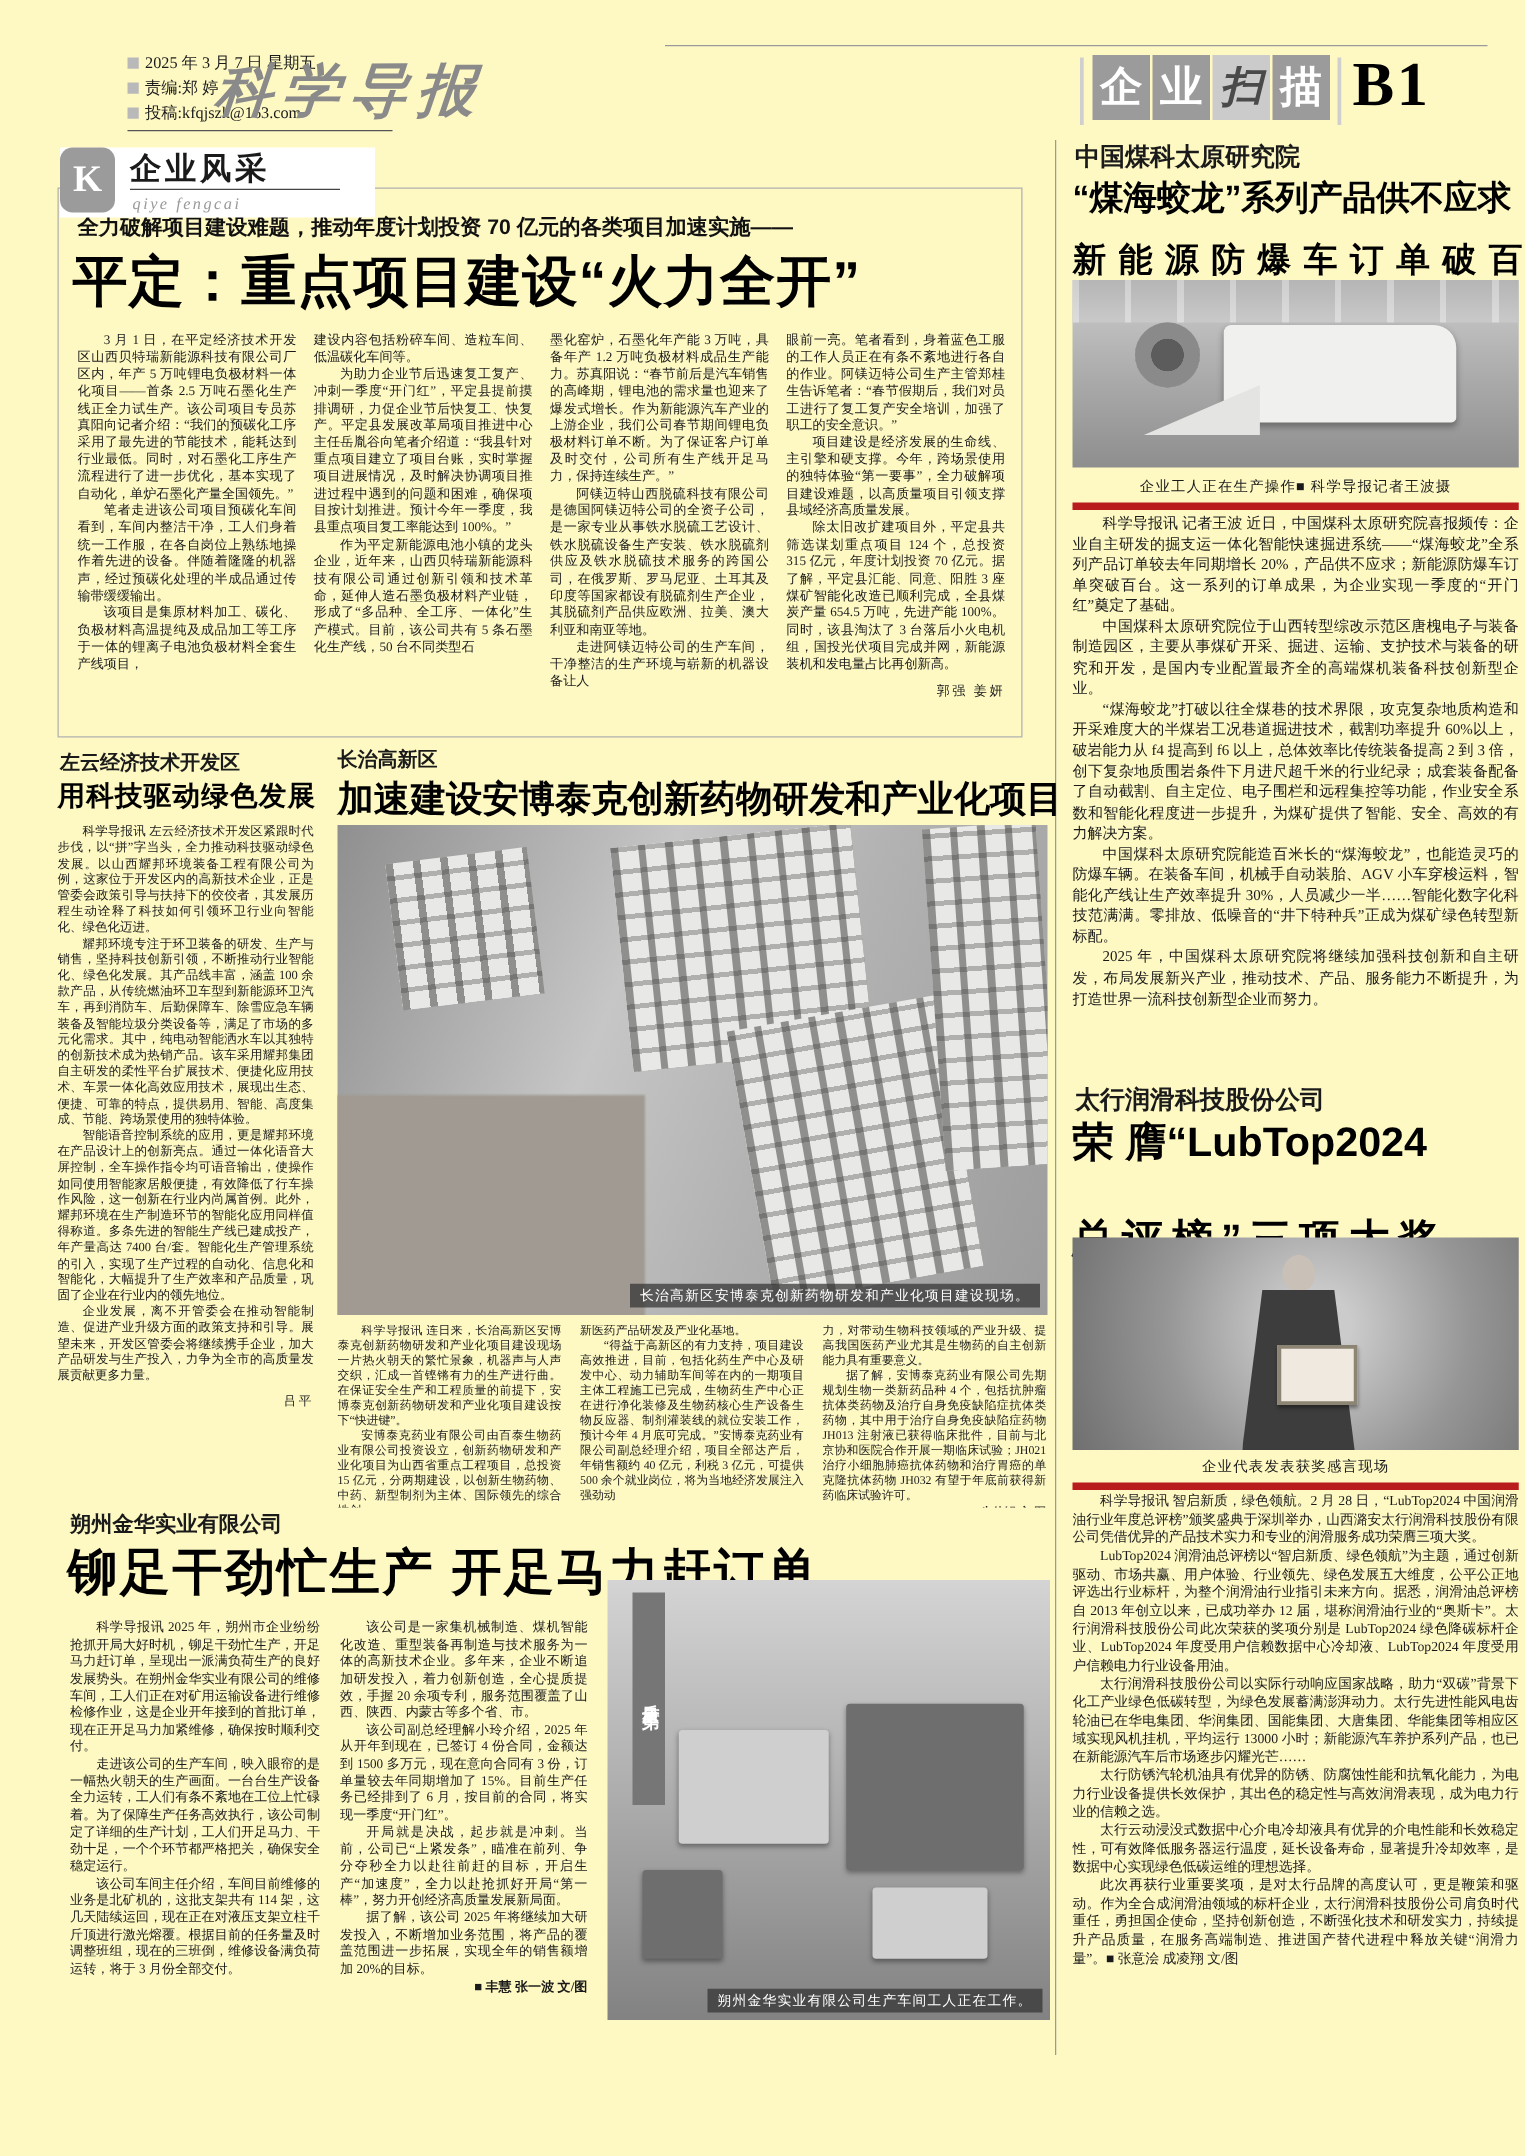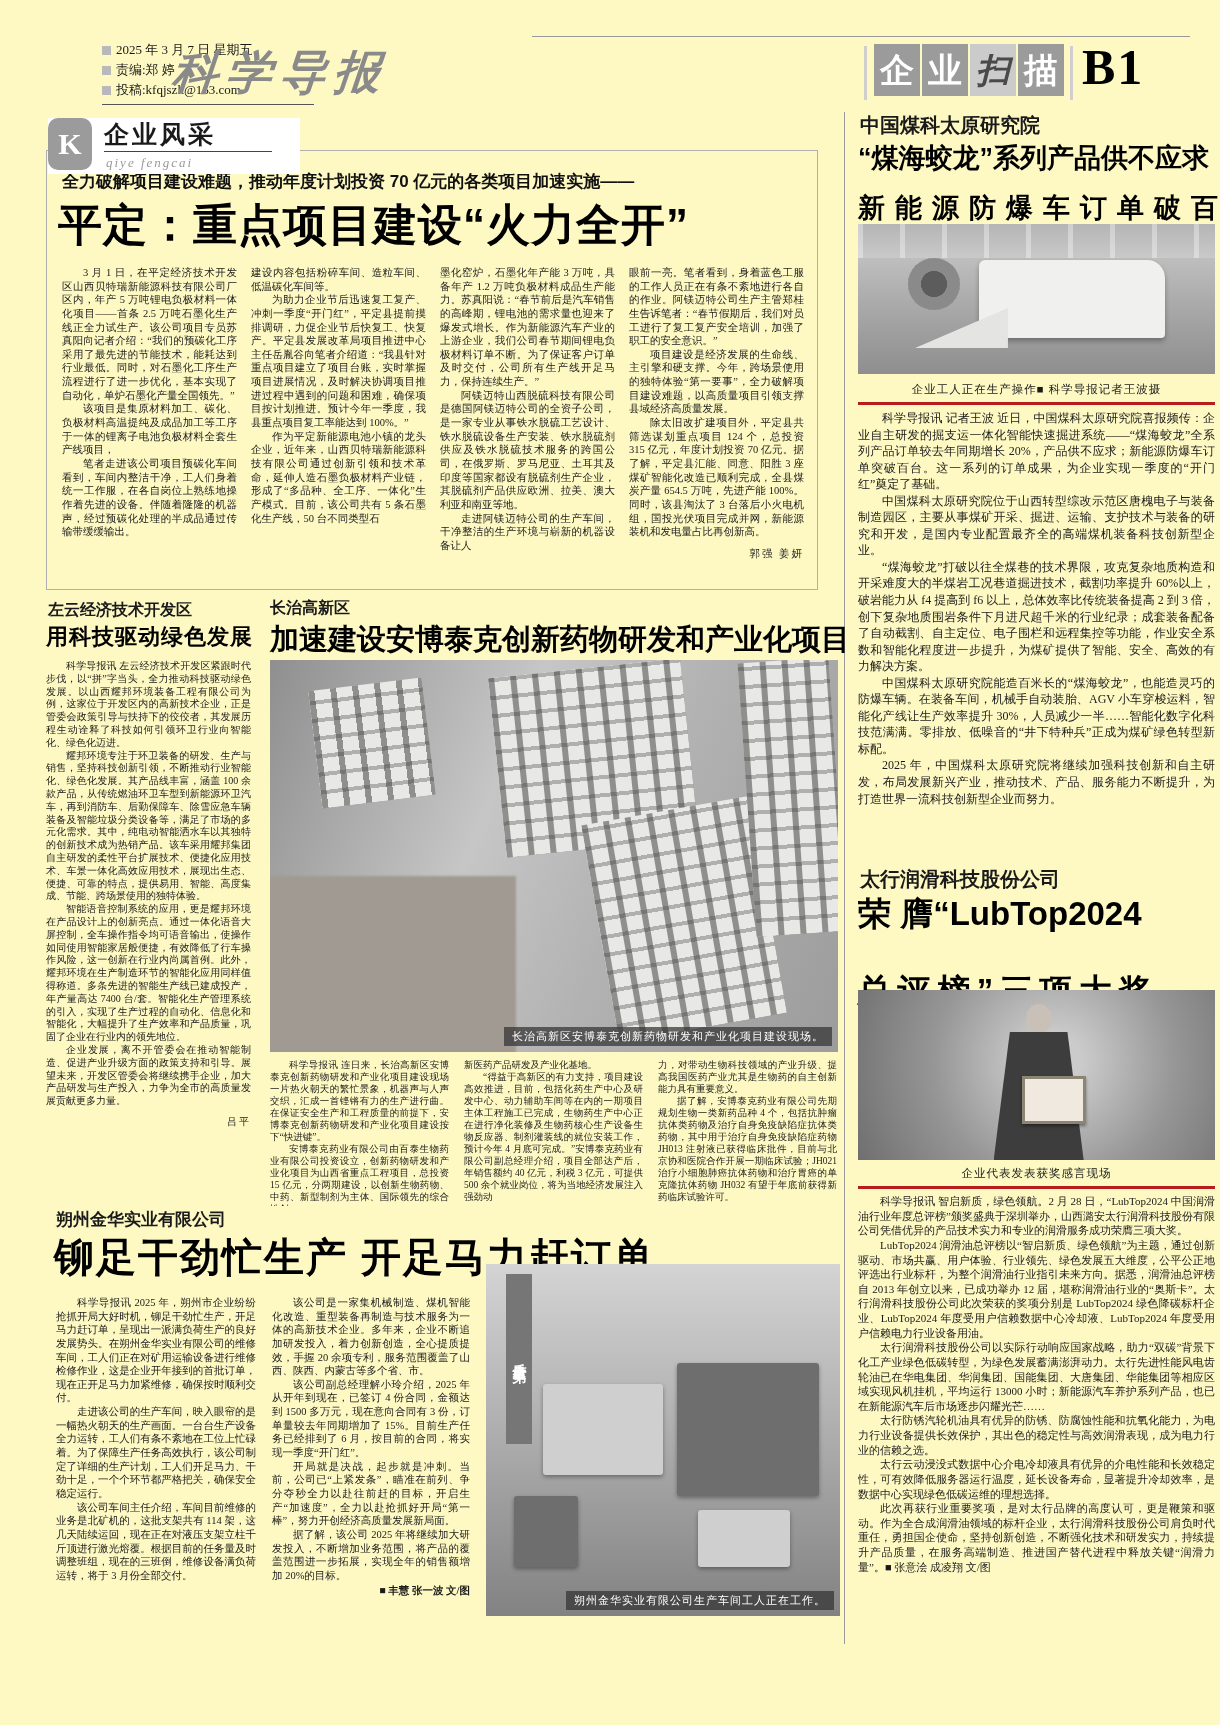--- a/index.html
+++ b/index.html
@@ -101,21 +101,21 @@
   .roof { position:absolute; left:0; top:0; width:100%; height:34px;
     background:repeating-linear-gradient(90deg,rgba(255,255,255,.35) 0 5px,transparent 5px 42px),
       linear-gradient(180deg,#b5b5b5,#c9c9c9); }
   .miner-body { position:absolute; left:34%; top:36px; width:52%; height:78px; background:#f0f0ee;
     border-radius:6px 18px 4px 4px; box-shadow:0 3px 5px rgba(0,0,0,.3); }
   .miner-shovel { position:absolute; left:16%; top:84px; width:26%; height:40px; background:#e4e4e2;
     clip-path:polygon(0 100%,100% 0,100% 100%); }
   .flange { position:absolute; left:14%; top:34px; width:52px; height:52px; border-radius:50%;
     background:radial-gradient(circle,#5c5c5c 0 35%,#8a8a8a 36% 70%,#6b6b6b 71%); }
   .caption-line { left:858px; width:357px; text-align:center; font-size:11.5px;
-    padding-bottom:5px; border-bottom:3px solid #b91c1c; letter-spacing:1px; }
+    padding-bottom:5px; border-bottom:6px solid #b91c1c; letter-spacing:1px; }
   .cap1 { top:382px; } .cap2 { top:1166px; }
   .r-body { left:858px; width:357px; text-align:justify; overflow:hidden; }
   .r-body1 { top:410px; height:452px; font-size:12px; line-height:1.38; }
   .r-body2 { top:1194px; height:460px; font-size:11px; line-height:1.33; }
   .photo-r2 { left:858px; top:990px; width:357px; height:170px;
     background:radial-gradient(circle at 55% 42%,#cbcbcb 0 12%,#969696 55%,#6f6f6f 100%); }
   .head { position:absolute; left:47%; top:14px; width:26px; height:30px; border-radius:50%; background:#c9c0b8; }
   .suit { position:absolute; left:38%; top:42px; width:90px; height:128px; background:#3d3d3d;
     clip-path:polygon(18% 0,82% 0,100% 100%,0 100%); }
   .plaque { position:absolute; left:46%; top:86px; width:64px; height:48px; background:#efe9df;
@@ -148,22 +148,22 @@
     <div class="abs badge-rule"></div>
     <div class="abs badge-pinyin">qiye fengcai</div>
   </div>
 
   <div class="abs main-box"></div>
   <div class="abs main-kicker sans">全力破解项目建设难题，推动年度计划投资 70 亿元的各类项目加速实施——</div>
   <div class="abs main-headline sans">平定：重点项目建设“火力全开”</div>
   <div class="abs main-body body">
     <div class="mcol">
       <p>3 月 1 日，在平定经济技术开发区山西贝特瑞新能源科技有限公司厂区内，年产 5 万吨锂电负极材料一体化项目——首条 2.5 万吨石墨化生产线正全力试生产。该公司项目专员苏真阳向记者介绍：“我们的预碳化工序采用了最先进的节能技术，能耗达到行业最低。同时，对石墨化工序生产流程进行了进一步优化，基本实现了自动化，单炉石墨化产量全国领先。”</p>
+      <p>笔者走进该公司项目预碳化车间看到，车间内整洁干净，工人们身着统一工作服，在各自岗位上熟练地操作着先进的设备。伴随着隆隆的机器声，经过预碳化处理的半成品通过传输带缓缓输出。</p>
       <p>该项目是集原材料加工、碳化、负极材料高温提纯及成品加工等工序于一体的锂离子电池负极材料全套生产线项目，</p>
-      <p>笔者走进该公司项目预碳化车间看到，车间内整洁干净，工人们身着统一工作服，在各自岗位上熟练地操作着先进的设备。伴随着隆隆的机器声，经过预碳化处理的半成品通过传输带缓缓输出。</p>
     </div>
     <div class="mcol">
       <p class="cont">建设内容包括粉碎车间、造粒车间、低温碳化车间等。</p>
       <p>为助力企业节后迅速复工复产、冲刺一季度“开门红”，平定县提前摸排调研，力促企业节后快复工、快复产。平定县发展改革局项目推进中心主任岳胤谷向笔者介绍道：“我县针对重点项目建立了项目台账，实时掌握项目进展情况，及时解决协调项目推进过程中遇到的问题和困难，确保项目按计划推进。预计今年一季度，我县重点项目复工率能达到 100%。”</p>
       <p>作为平定新能源电池小镇的龙头企业，近年来，山西贝特瑞新能源科技有限公司通过创新引领和技术革命，延伸人造石墨负极材料产业链，形成了“多品种、全工序、一体化”生产模式。目前，该公司共有 5 条石墨化生产线，50 台不同类型石</p>
     </div>
     <div class="mcol">
       <p class="cont">墨化窑炉，石墨化年产能 3 万吨，具备年产 1.2 万吨负极材料成品生产能力。苏真阳说：“春节前后是汽车销售的高峰期，锂电池的需求量也迎来了爆发式增长。作为新能源汽车产业的上游企业，我们公司春节期间锂电负极材料订单不断。为了保证客户订单及时交付，公司所有生产线开足马力，保持连续生产。”</p>
       <p>阿镁迈特山西脱硫科技有限公司是德国阿镁迈特公司的全资子公司，是一家专业从事铁水脱硫工艺设计、铁水脱硫设备生产安装、铁水脱硫剂供应及铁水脱硫技术服务的跨国公司，在俄罗斯、罗马尼亚、土耳其及印度等国家都设有脱硫剂生产企业，其脱硫剂产品供应欧洲、拉美、澳大利亚和南亚等地。</p>
       <p>走进阿镁迈特公司的生产车间，干净整洁的生产环境与崭新的机器设备让人</p>

